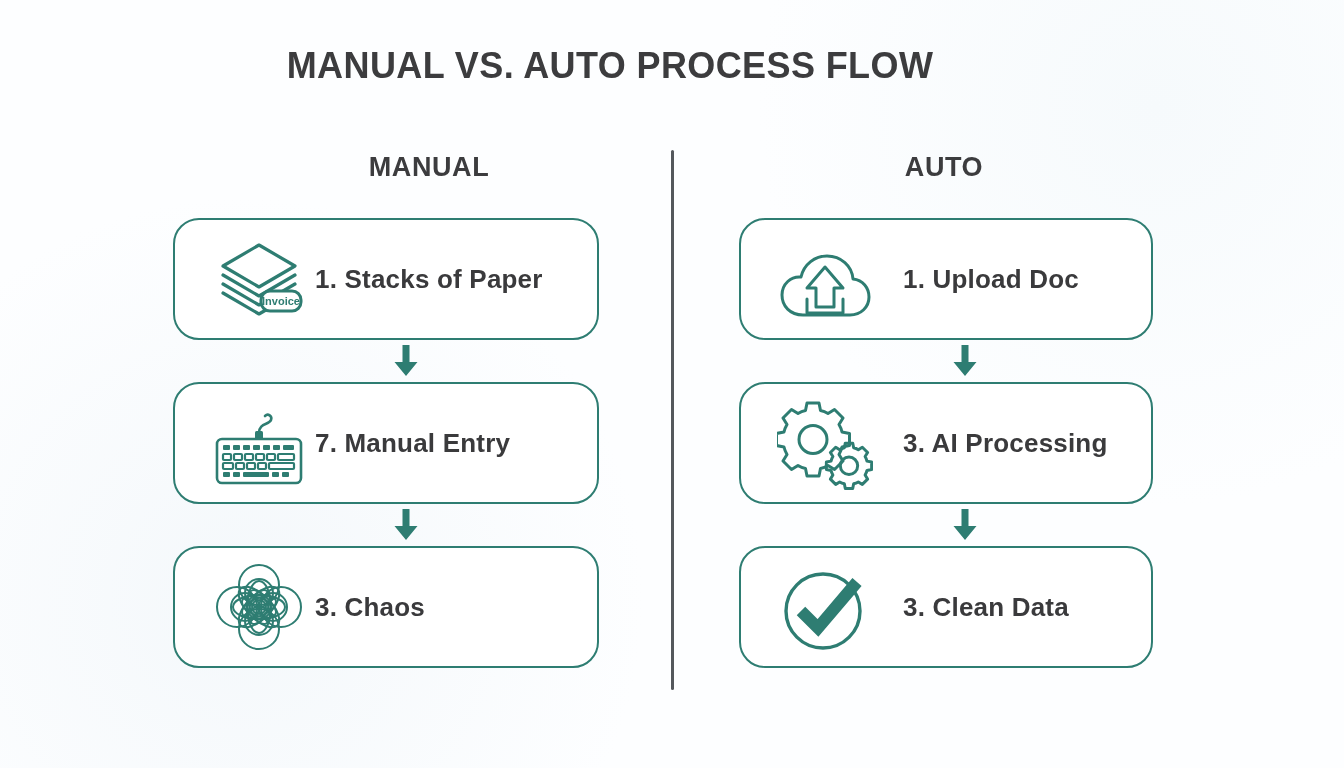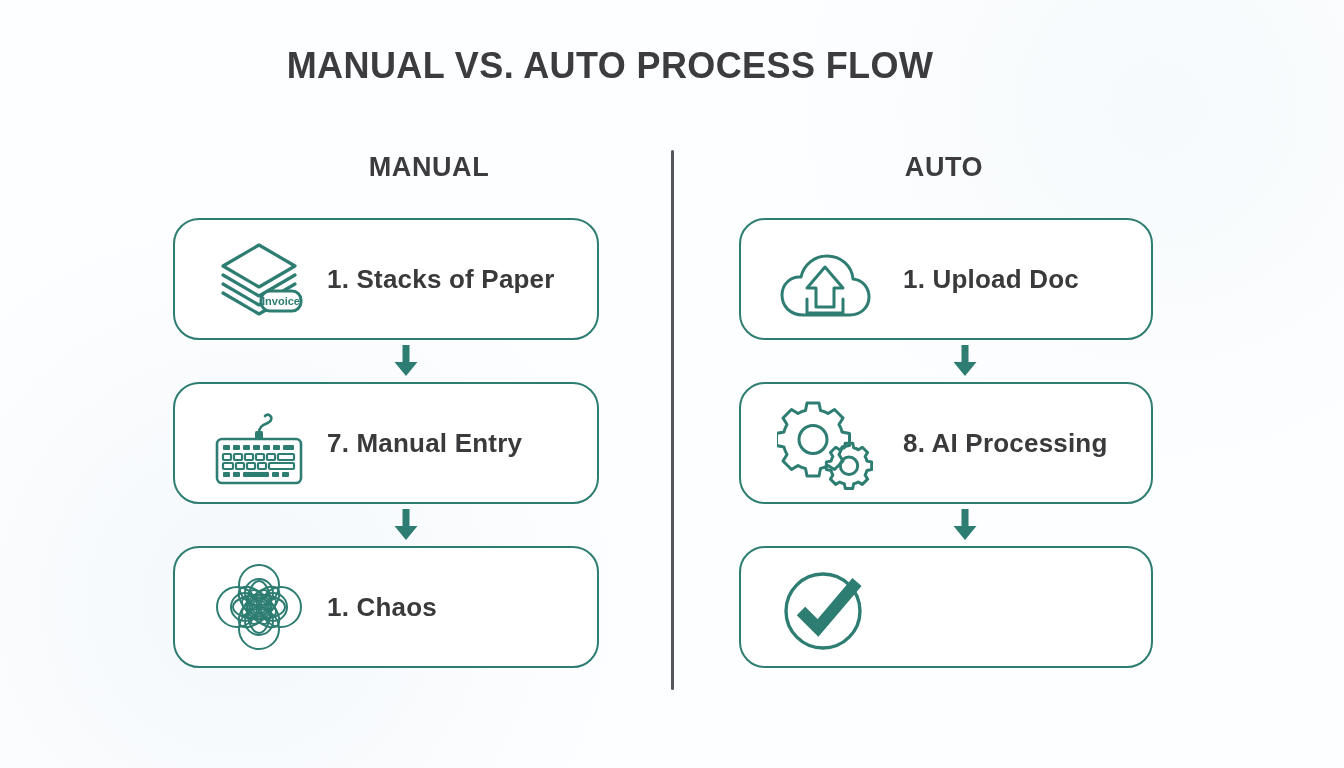--- a/index.html
+++ b/index.html
@@ -84,21 +84,21 @@
 
   .card-icon {
     flex: 0 0 auto;
     width: 96px;
     height: 96px;
     display: flex;
     align-items: flex-end;
     justify-content: center;
   }
   .card-label {
-    margin-left: 20px;
+    margin-left: 8px;
     font-size: 26px;
     font-weight: bold;
     color: #3a3a3c;
     letter-spacing: 0.2px;
     white-space: nowrap;
   }
   .column.auto .card-label { margin-left: 30px; }
 
   
   .arrow-slot {
@@ -207,21 +207,21 @@
             <ellipse cx="0" cy="0" rx="26" ry="12" transform="rotate(90)"></ellipse>
             <ellipse cx="0" cy="0" rx="26" ry="12" transform="rotate(135)"></ellipse>
             <ellipse cx="0" cy="0" rx="18" ry="9" transform="rotate(22)"></ellipse>
             <ellipse cx="0" cy="0" rx="18" ry="9" transform="rotate(67)"></ellipse>
             <ellipse cx="0" cy="0" rx="18" ry="9" transform="rotate(112)"></ellipse>
             <ellipse cx="0" cy="0" rx="18" ry="9" transform="rotate(157)"></ellipse>
             <circle cx="0" cy="0" r="7"></circle>
           </g>
         </svg>
       </div>
-      <div class="card-label">1. Chaos</div>
+      <div class="card-label">3. Chaos</div>
     </div>
 
   </div>
 
   <div class="column auto">
 
     <div class="card">
       <div class="card-icon">
         <svg width="92" height="80" viewBox="0 0 92 80" fill="none" stroke="#2e7d72" stroke-width="3" stroke-linejoin="round" stroke-linecap="round">
           <path d="M24 68 C11 68 3 59 3 48 C3 37 12 29 22 30 C25 17 36 9 48 9
@@ -259,33 +259,34 @@
                      A25 25 0 0 1 26 19.5 L30 26 L21.5 34.5 L15 30.5
                      A25 25 0 0 1 7.5 33.5 L6 41 H-6 L-7.5 33.5
                      A25 25 0 0 1 -15 30.5 L-21.5 34.5 L-30 26 L-26 19.5
                      A25 25 0 0 1 -29 12 L-36.5 10.5 V-1.5 L-29 -3
                      A25 25 0 0 1 -26 -10.5 L-30 -17 L-21.5 -25.5 L-15 -21.5
                      A25 25 0 0 1 -7.5 -24.5 Z" stroke-width="4.8"></path>
             <circle cx="0" cy="4.5" r="14" stroke-width="4.8"></circle>
           </g>
         </svg>
       </div>
-      <div class="card-label">8. AI Processing</div>
+      <div class="card-label">3. AI Processing</div>
     </div>
 
     <div class="arrow-slot">
       <svg width="26" height="32" viewBox="0 0 26 32" fill="#2e7d72">
         <path d="M9.5 0 H16.5 V17 H24.5 L13 31 L1.5 17 H9.5 Z"></path>
       </svg>
     </div>
 
     <div class="card">
       <div class="card-icon">
         <svg width="92" height="92" viewBox="0 0 92 92" fill="none">
           <circle cx="44" cy="48" r="37" stroke="#2e7d72" stroke-width="3.4"></circle>
           <path d="M22 48 L39 65 L78 19" stroke="#2e7d72" stroke-width="12" stroke-linecap="butt" stroke-linejoin="miter" fill="none"></path>
         </svg>
       </div>
+      <div class="card-label">3. Clean Data</div>
     </div>
 
   </div>
 
 </div>
 
 </body></html>

